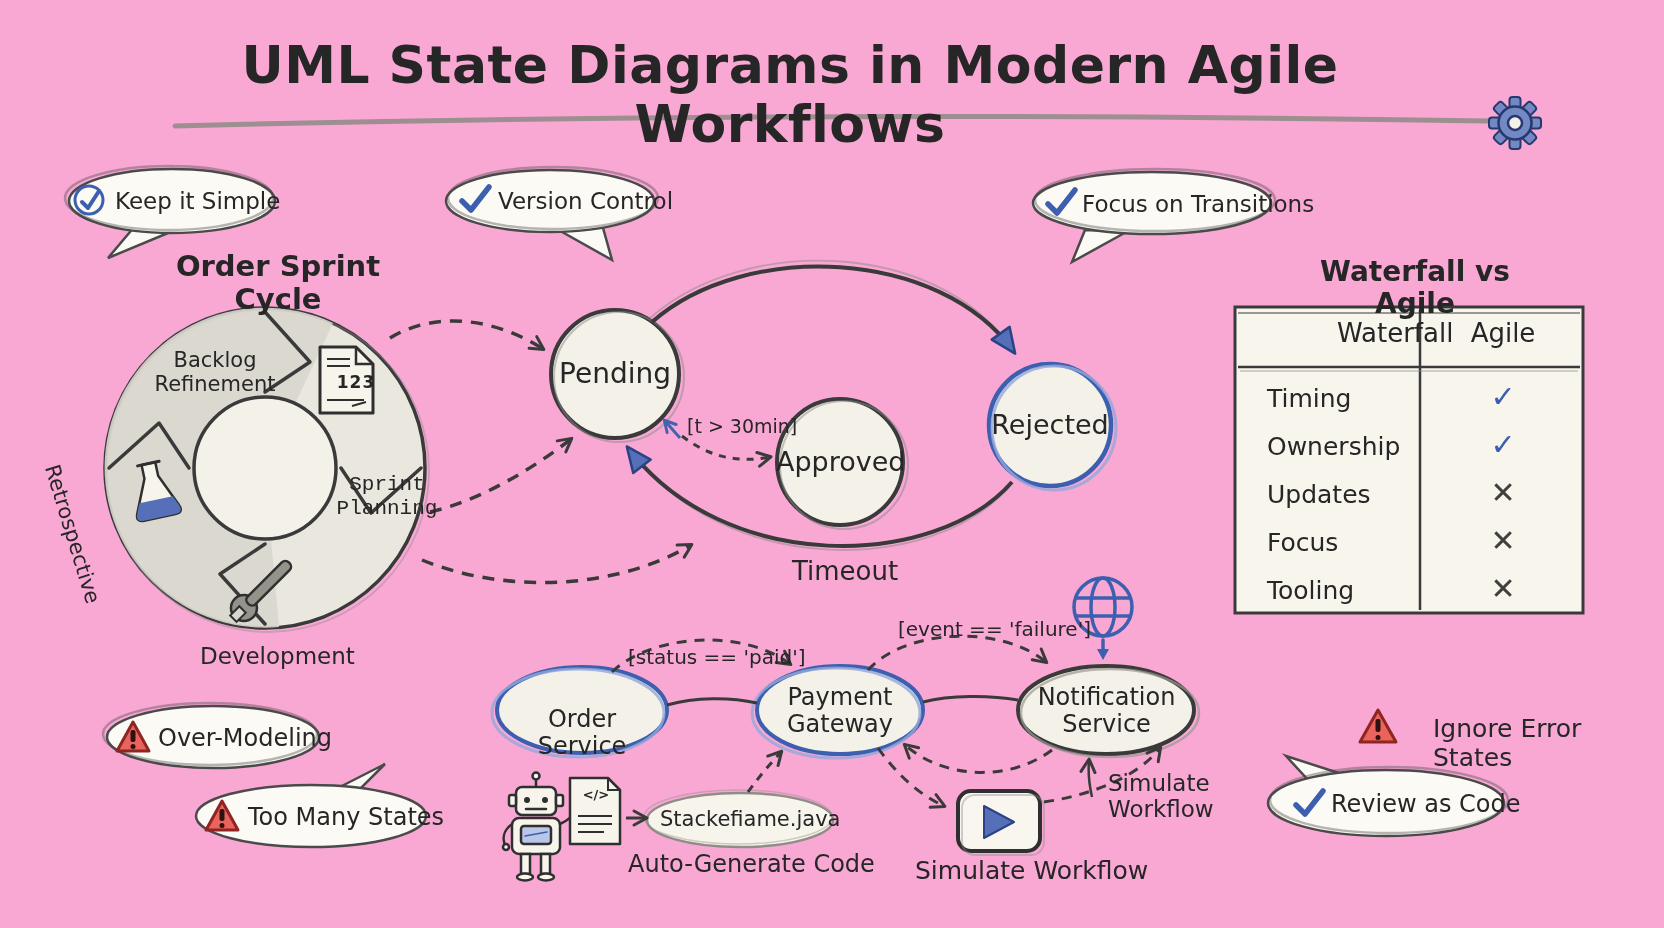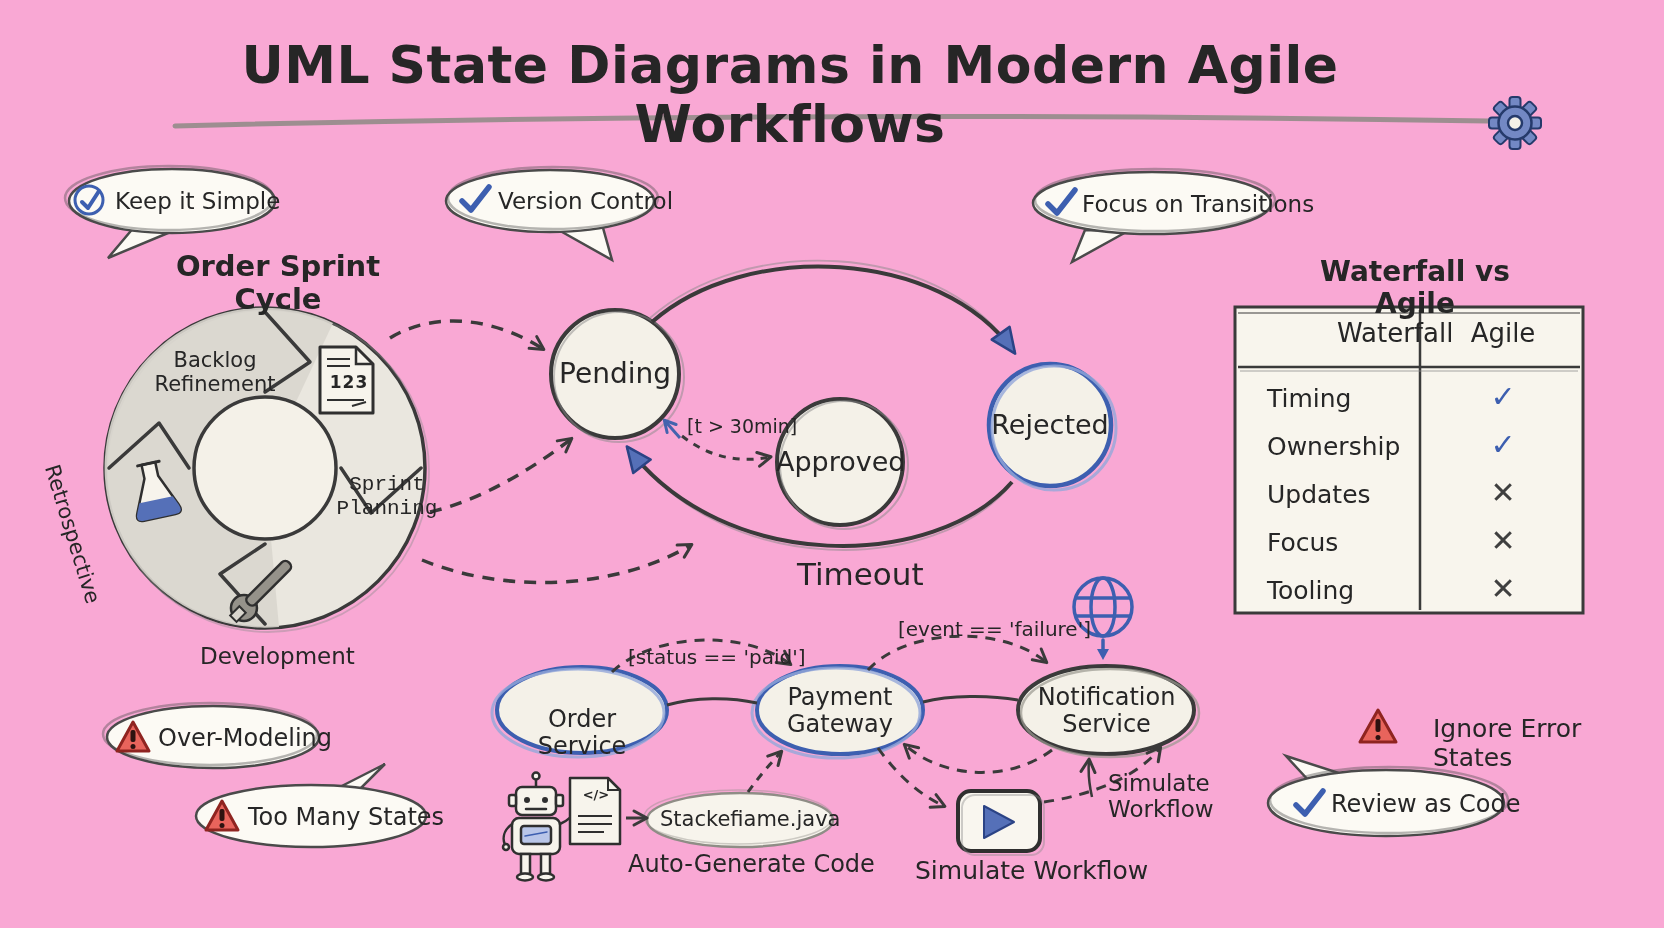--- a/index.html
+++ b/index.html
@@ -243,27 +243,27 @@
 
 <div class="txt" style="left:158px;top:725px;font-size:24px;">Over-Modeling</div>
 <div class="txt" style="left:248px;top:804px;font-size:24px;">Too Many States</div>
 <div class="txt" style="left:1405px;top:715px;font-size:25px;margin-left:28px;">Ignore Error States</div>
 
 <div class="txt c b" style="left:148px;top:250px;width:260px;font-size:29px;">Order Sprint Cycle</div>
 <div class="txt c" style="left:148px;top:349px;width:134px;font-size:21px;">Backlog Refinement</div>
 <div class="txt c" style="left:336px;top:473px;width:102px;font-size:21px;font-family:Liberation Mono, monospace;">Sprint Planning</div>
 <div class="txt c" style="left:200px;top:643px;width:140px;font-size:23px;">Development</div>
 <div class="txt" style="left:62px;top:462px;font-size:21px;transform:rotate(73deg);transform-origin:left top;">Retrospective</div>
-<div class="txt c b" style="left:322px;top:373px;width:54px;font-size:17px;letter-spacing:1px;">123</div>
+<div class="txt c b" style="left:322px;top:373px;width:54px;font-size:17px;letter-spacing:1px;padding-left:7px;">123</div>
 
 <div class="txt c" style="left:551px;top:358px;width:128px;font-size:28px;">Pending</div>
 <div class="txt c" style="left:776px;top:447px;width:128px;font-size:27px;">Approved</div>
 <div class="txt c" style="left:986px;top:410px;width:128px;font-size:27px;">Rejected</div>
 <div class="txt" style="left:687px;top:416px;font-size:19px;">[t &gt; 30min]</div>
-<div class="txt c" style="left:790px;top:557px;width:110px;font-size:31px;margin-left:7px;">Timeout</div>
+<div class="txt c" style="left:790px;top:557px;width:110px;font-size:26px;">Timeout</div>
 
 <div class="txt c b" style="left:1280px;top:256px;width:270px;font-size:28px;">Waterfall vs Agile</div>
 <div class="txt" style="left:1337px;top:319px;font-size:26px;">Waterfall</div>
 <div class="txt c" style="left:1448px;top:319px;width:110px;font-size:26px;">Agile</div>
 
 <div class="txt" style="left:1267px;top:385px;font-size:25px;">Timing</div>
 <div class="txt" style="left:1267px;top:433px;font-size:25px;">Ownership</div>
 <div class="txt" style="left:1267px;top:481px;font-size:25px;">Updates</div>
 <div class="txt" style="left:1267px;top:529px;font-size:25px;">Focus</div>
 <div class="txt" style="left:1267px;top:577px;font-size:25px;">Tooling</div>

